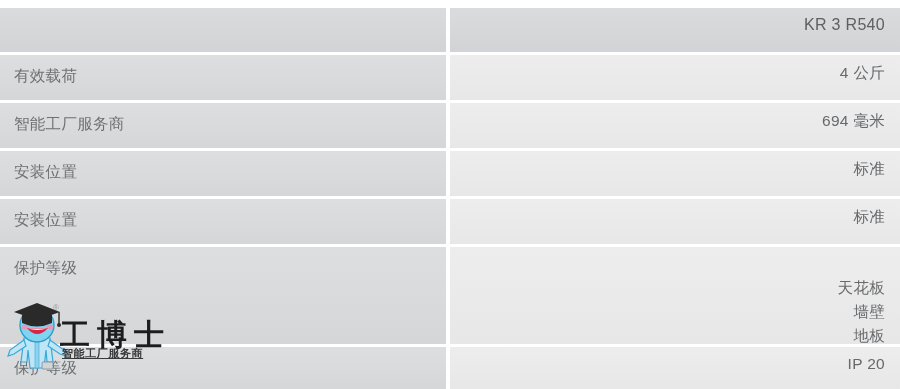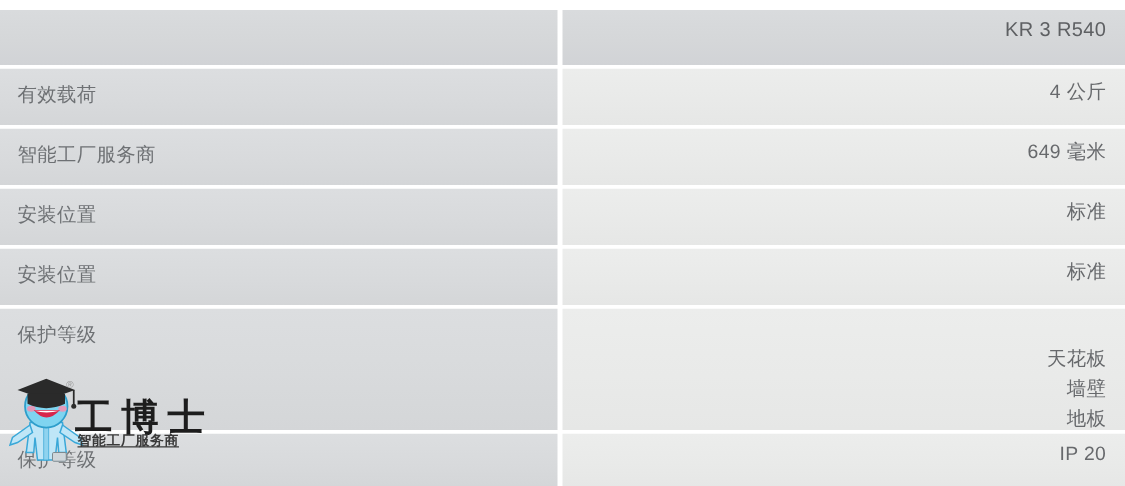--- a/index.html
+++ b/index.html
@@ -150,21 +150,21 @@
     <div class="cell cell-value">KR 3 R540</div>
   </div>
 
   <div class="spec-row row-h44">
     <div class="cell cell-label">有效载荷</div>
     <div class="cell cell-value">4 公斤</div>
   </div>
 
   <div class="spec-row row-h44">
     <div class="cell cell-label">智能工厂服务商</div>
-    <div class="cell cell-value">649 毫米</div>
+    <div class="cell cell-value">694 毫米</div>
   </div>
 
   <div class="spec-row row-h44">
     <div class="cell cell-label">安装位置</div>
     <div class="cell cell-value">标准</div>
   </div>
 
   <div class="spec-row row-h44">
     <div class="cell cell-label">安装位置</div>
     <div class="cell cell-value">标准</div>

